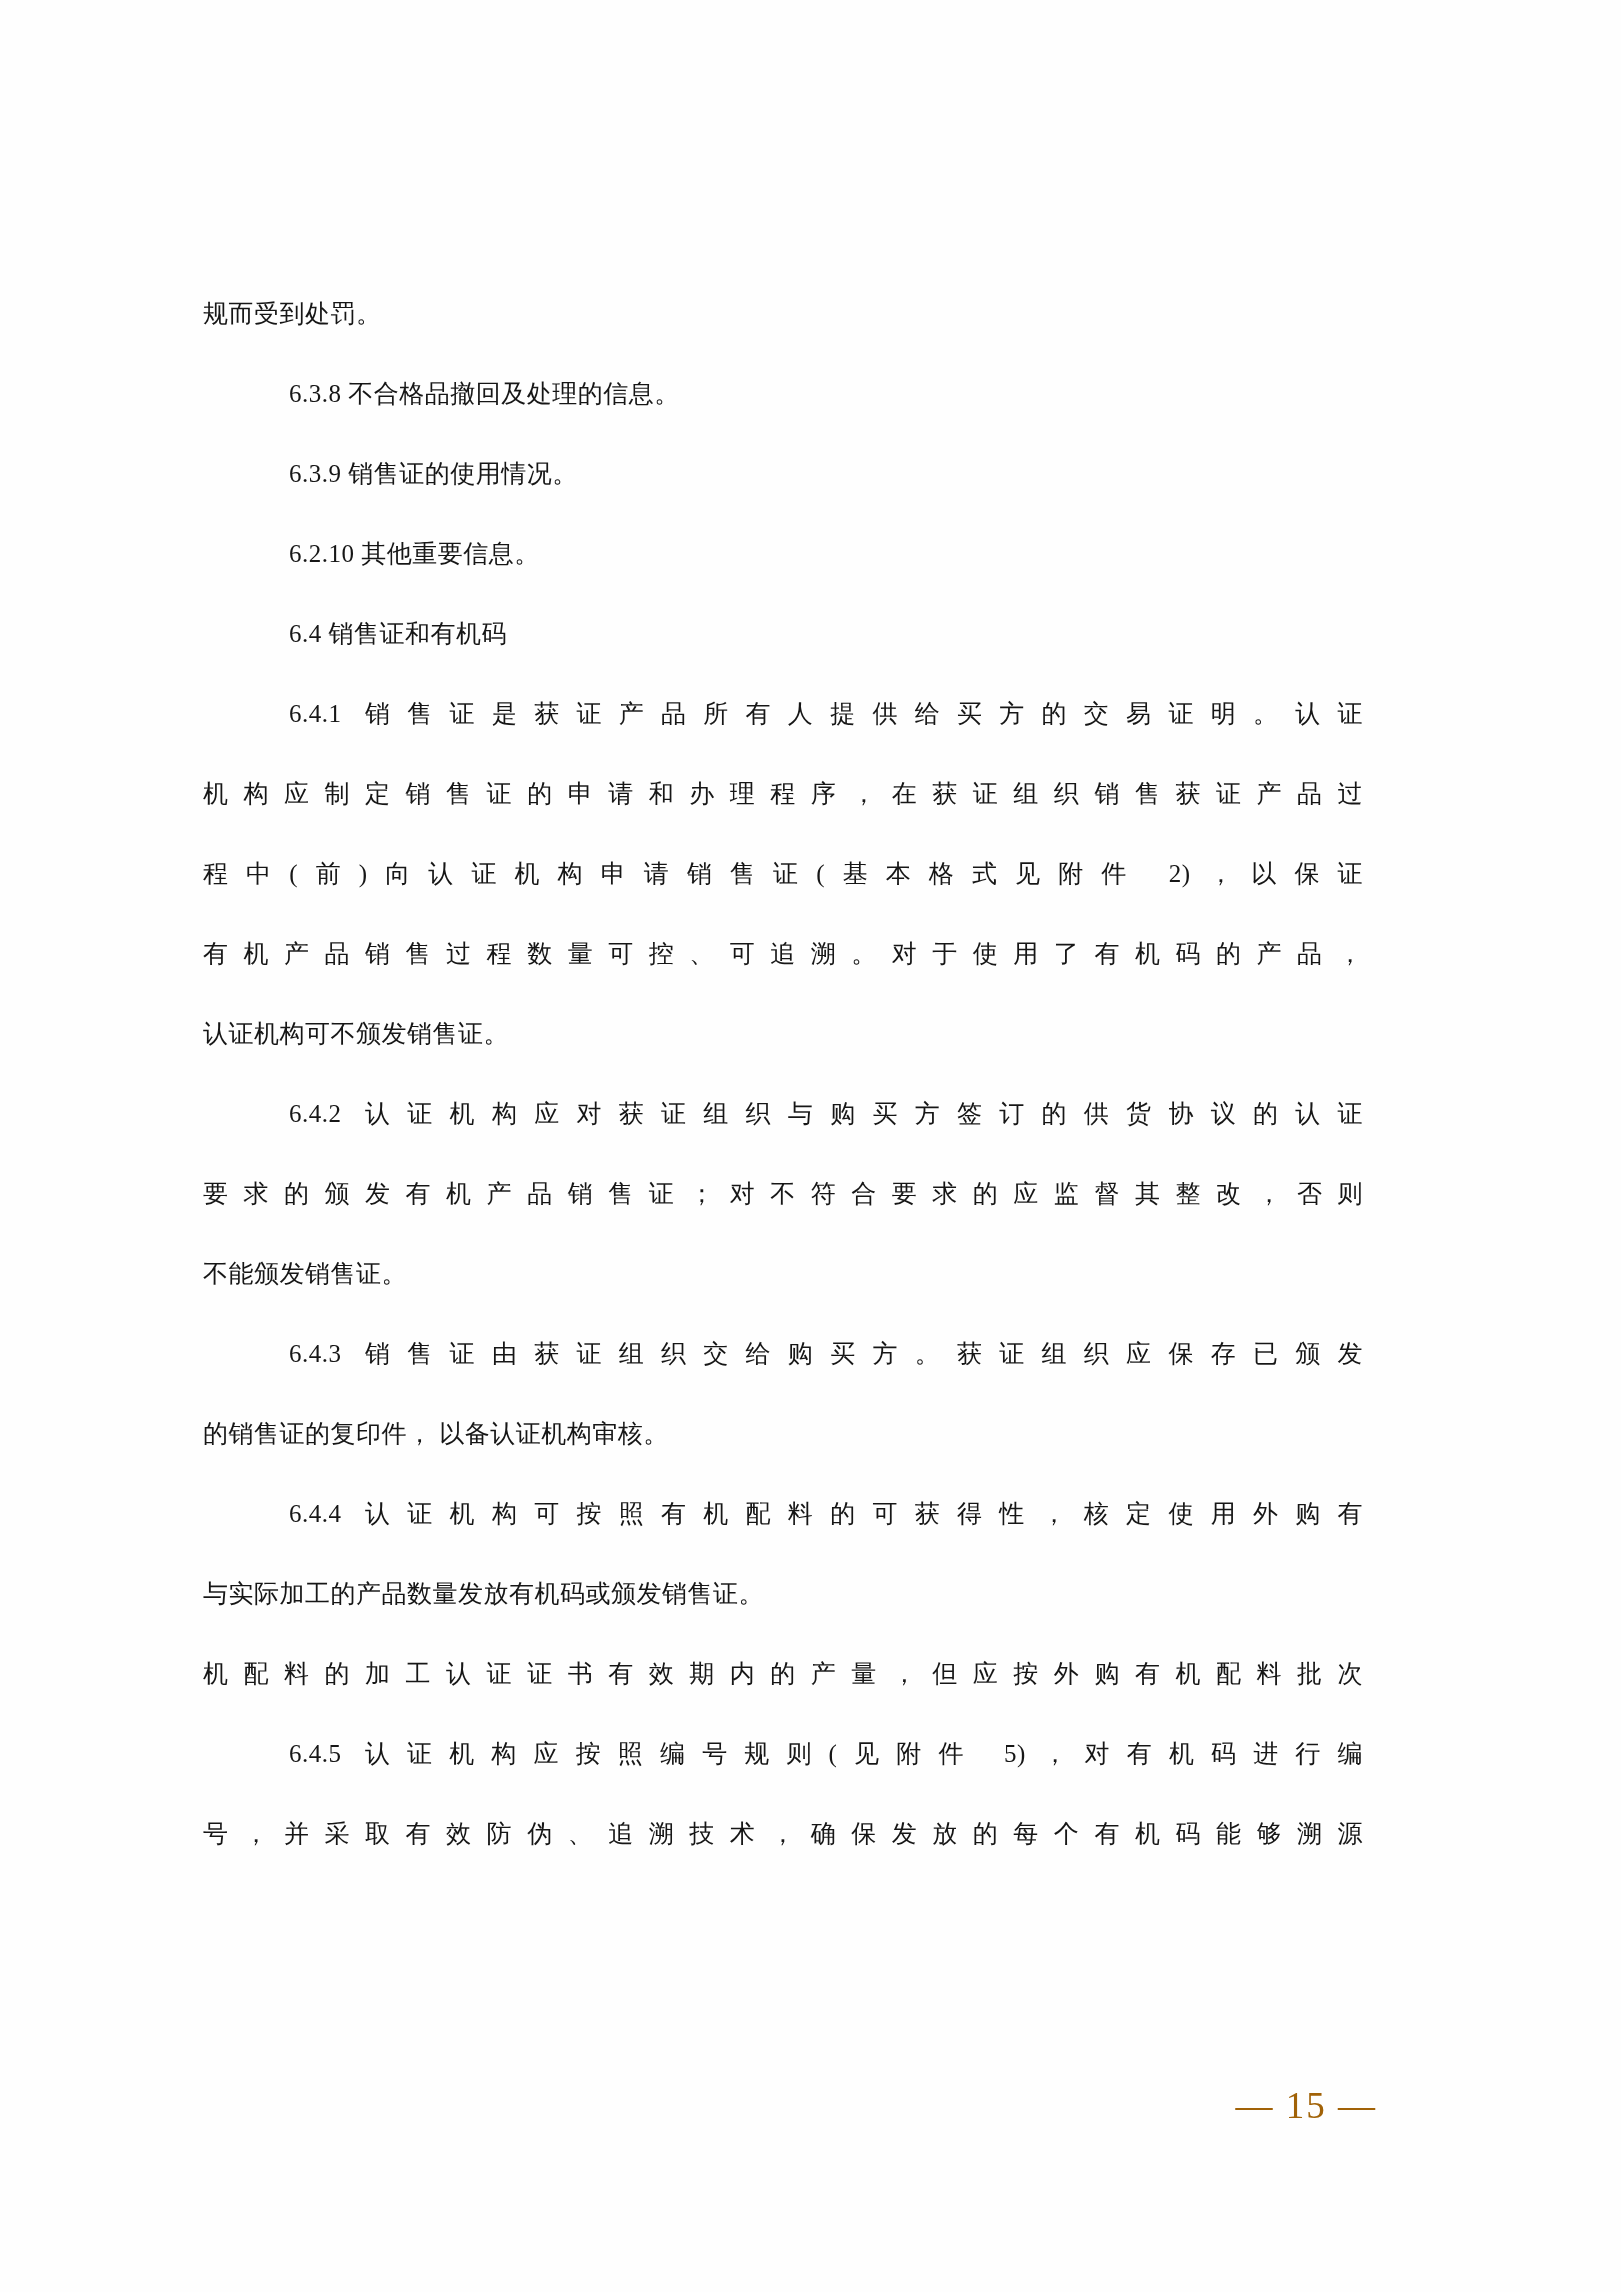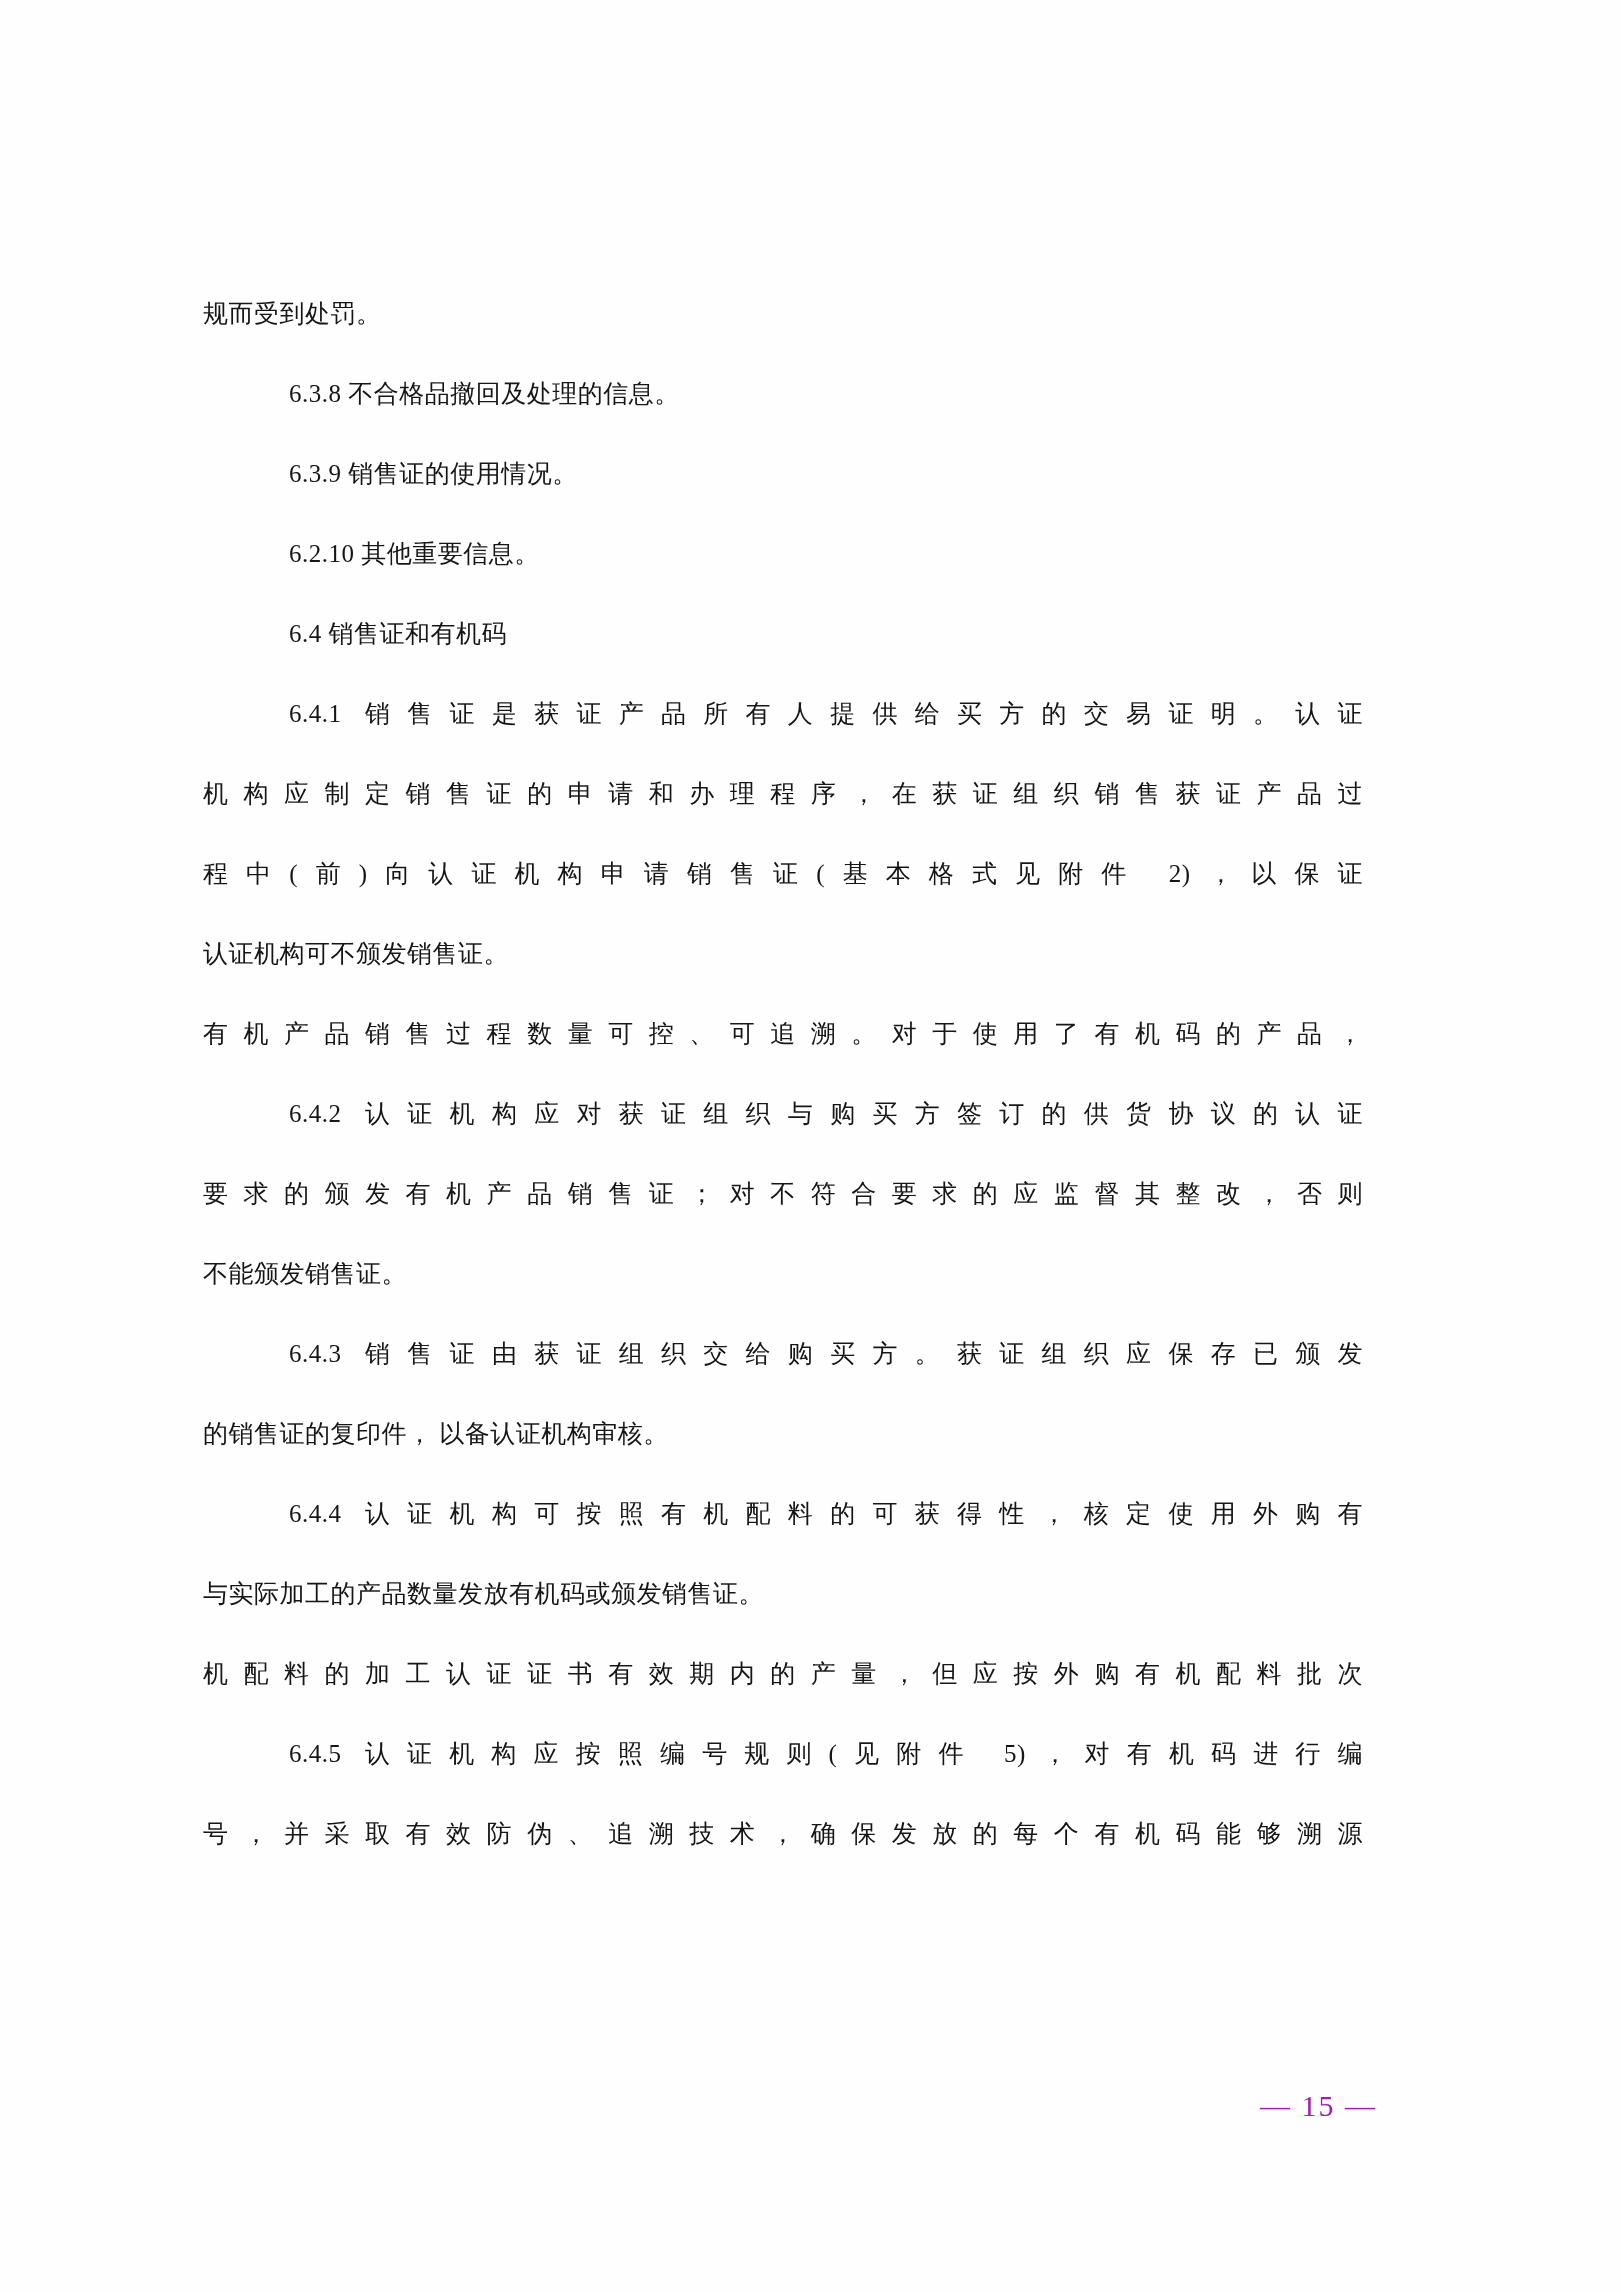--- a/index.html
+++ b/index.html
@@ -36,42 +36,42 @@
     text-indent: 86px;
   }
   .text-line.fill {
     text-align: justify;
     text-align-last: justify;
   }
   .page-footer {
     position: absolute;
     top: 2082px;
     right: 244px;
-    font-size: 30px;
+    font-size: 37px;
     line-height: 47px;
-    color: #a21caf;
+    color: #a16207;
     white-space: pre;
     letter-spacing: 2px;
   }
 </style>
 </head>
 <body>
 
 <div class="page">
   <div class="page-body">
       <div class="text-line">规而受到处罚。</div>
       <div class="text-line indent">6.3.8 不合格品撤回及处理的信息。</div>
       <div class="text-line indent">6.3.9 销售证的使用情况。</div>
       <div class="text-line indent">6.2.10 其他重要信息。</div>
       <div class="text-line indent">6.4 销售证和有机码</div>
       <div class="text-line indent fill">6.4.1 销售证是获证产品所有人提供给买方的交易证明。认证</div>
       <div class="text-line fill">机构应制定销售证的申请和办理程序，在获证组织销售获证产品过</div>
       <div class="text-line fill">程中(前)向认证机构申请销售证(基本格式见附件 2)，以保证</div>
+      <div class="text-line fill">有机产品销售过程数量可控、可追溯。对于使用了有机码的产品，</div>
       <div class="text-line">认证机构可不颁发销售证。</div>
-      <div class="text-line fill">有机产品销售过程数量可控、可追溯。对于使用了有机码的产品，</div>
       <div class="text-line indent fill">6.4.2 认证机构应对获证组织与购买方签订的供货协议的认证</div>
       <div class="text-line fill">要求的颁发有机产品销售证；对不符合要求的应监督其整改，否则</div>
       <div class="text-line">不能颁发销售证。</div>
       <div class="text-line indent fill">6.4.3 销售证由获证组织交给购买方。获证组织应保存已颁发</div>
       <div class="text-line">的销售证的复印件， 以备认证机构审核。</div>
       <div class="text-line indent fill">6.4.4 认证机构可按照有机配料的可获得性，核定使用外购有</div>
       <div class="text-line">与实际加工的产品数量发放有机码或颁发销售证。</div>
       <div class="text-line fill">机配料的加工认证证书有效期内的产量，但应按外购有机配料批次</div>
       <div class="text-line indent fill">6.4.5 认证机构应按照编号规则(见附件 5)，对有机码进行编</div>
       <div class="text-line fill">号，并采取有效防伪、追溯技术，确保发放的每个有机码能够溯源</div>

